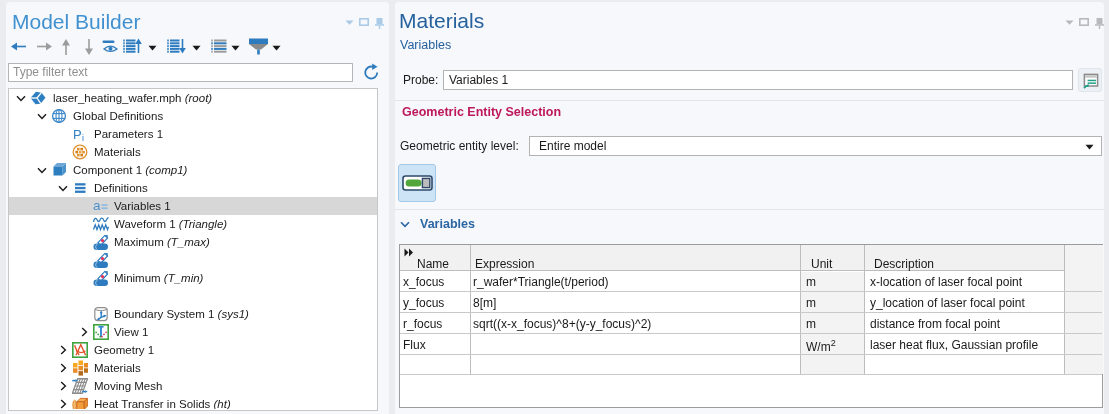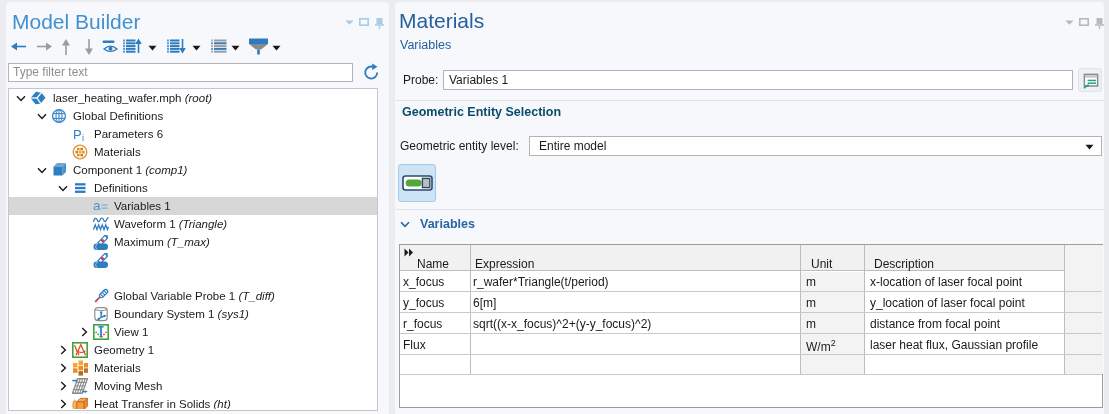--- a/index.html
+++ b/index.html
@@ -140,21 +140,21 @@
 <line x1="1.8" y1="10.4" x2="14.2" y2="10.4" stroke="#3b87c8" stroke-width="1.1"></line>
 <line x1="8" y1="1.6" x2="8" y2="14.4" stroke="#3b87c8" stroke-width="1.1"></line>
 </svg></div>
       <div class="tt" style="position:absolute;left:64px;top:0;height:18px;line-height:18px;white-space:nowrap">Global Definitions</div>
     </div>
 <div style="position:absolute;left:1px;right:1px;top:125px;height:18px;">
       <div style="position:absolute;left:63px;top:1px;line-height:0"><svg width="16" height="16" viewBox="0 0 16 16">
 <text x="1" y="12.5" font-family="Liberation Sans" font-size="13" fill="#3081c4">P</text>
 <text x="10" y="14.5" font-family="Liberation Sans" font-size="9" fill="#3081c4">i</text>
 </svg></div>
-      <div class="tt" style="position:absolute;left:85px;top:0;height:18px;line-height:18px;white-space:nowrap">Parameters 6</div>
+      <div class="tt" style="position:absolute;left:85px;top:0;height:18px;line-height:18px;white-space:nowrap">Parameters 1</div>
     </div>
 <div style="position:absolute;left:1px;right:1px;top:143px;height:18px;">
       <div style="position:absolute;left:63px;top:1px;line-height:0"><svg width="16" height="16" viewBox="0 0 16 16">
 <circle cx="8" cy="8" r="6.8" fill="none" stroke="#e1922f" stroke-width="1.3"></circle>
 <rect x="5" y="3.8" width="2.6" height="2.6" fill="#e1922f"></rect>
           <rect x="8.4" y="3.8" width="2.6" height="2.6" fill="#d27f1b"></rect>
 <rect x="3.4" y="6.8" width="2.6" height="2.6" fill="#d27f1b"></rect>
           <rect x="6.8" y="6.8" width="2.6" height="2.6" fill="#e8a33f"></rect>
           <rect x="10.2" y="6.8" width="2.6" height="2.6" fill="#e1922f"></rect>
 <rect x="5" y="9.8" width="2.6" height="2.6" fill="#e1922f"></rect>
@@ -215,31 +215,31 @@
       <div style="position:absolute;left:84px;top:1px;line-height:0"><svg width="16" height="16" viewBox="0 0 16 16">
 <g transform="rotate(-47 10 6)">
 <rect x="4.5" y="4.2" width="10" height="3.8" fill="#fff" stroke="#2e7cbf" stroke-width="1.2"></rect>
 <circle cx="9.2" cy="6.1" r="1.6" fill="#e8315b"></circle>
 <polygon points="14.5,4 16.8,6.1 14.5,8.2" fill="#2e7cbf"></polygon>
 </g>
 <rect x="0.5" y="9.6" width="14.5" height="6.4" rx="3.2" fill="#2e7cbf"></rect>
 <path d="M4.6,10 A3.4,3.2 0 0 0 4.6,15.8" fill="none" stroke="#9dc4e4" stroke-width="1"></path>
 </svg></div>
     </div>
-<div style="position:absolute;left:1px;right:1px;top:287px;height:18px;">
-      <div style="position:absolute;left:84px;top:1px;line-height:0"><svg width="16" height="16" viewBox="0 0 16 16">
-<line x1="2.2" y1="13.8" x2="7.5" y2="8.5" stroke="#c23b4e" stroke-width="1.7"></line>
-<g transform="rotate(-45 10.5 5.5)">
-<rect x="5.5" y="3.6" width="10" height="4" rx="2" fill="#eaf2fa" stroke="#2e7cbf" stroke-width="1.2"></rect>
-<line x1="8" y1="3.8" x2="8" y2="7.4" stroke="#2e7cbf" stroke-width="1"></line>
-<line x1="10.5" y1="3.8" x2="10.5" y2="7.4" stroke="#2e7cbf" stroke-width="1"></line>
-<line x1="13" y1="3.8" x2="13" y2="7.4" stroke="#2e7cbf" stroke-width="1"></line>
+<div style="position:absolute;left:1px;right:1px;top:269px;height:18px;">
+      <div style="position:absolute;left:84px;top:1px;line-height:0"><svg width="16" height="16" viewBox="0 0 16 16">
+<g transform="rotate(-47 10 6)">
+<rect x="4.5" y="4.2" width="10" height="3.8" fill="#fff" stroke="#2e7cbf" stroke-width="1.2"></rect>
+<circle cx="9.2" cy="6.1" r="1.6" fill="#e8315b"></circle>
+<polygon points="14.5,4 16.8,6.1 14.5,8.2" fill="#2e7cbf"></polygon>
 </g>
-</svg></div>
-      <div class="tt" style="position:absolute;left:105px;top:0;height:18px;line-height:18px;white-space:nowrap">Global Variable Probe 1 <i>(T_diff)</i></div>
+<rect x="0.5" y="9.6" width="14.5" height="6.4" rx="3.2" fill="#2e7cbf"></rect>
+<path d="M4.6,10 A3.4,3.2 0 0 0 4.6,15.8" fill="none" stroke="#9dc4e4" stroke-width="1"></path>
+</svg></div>
+      <div class="tt" style="position:absolute;left:105px;top:0;height:18px;line-height:18px;white-space:nowrap">Minimum <i>(T_min)</i></div>
     </div>
 <div style="position:absolute;left:1px;right:1px;top:305px;height:18px;">
       <div style="position:absolute;left:84px;top:1px;line-height:0"><svg width="16" height="16" viewBox="0 0 16 16">
 <rect x="1.8" y="1.6" width="12.4" height="13" rx="3" fill="none" stroke="#8f8f8f" stroke-width="1.2"></rect>
 <path d="M1.8,3.6 Q8,6 14.2,3.6" fill="none" stroke="#8f8f8f" stroke-width="1"></path>
 <line x1="8.2" y1="11.3" x2="8.2" y2="6.4" stroke="#2b7ec1" stroke-width="1.4"></line>
 <polygon points="8.2,4.4 6.7,7.2 9.7,7.2" fill="#2b7ec1"></polygon>
 <line x1="8.2" y1="11.3" x2="11.5" y2="10" stroke="#2b7ec1" stroke-width="1.4"></line>
 <polygon points="13.6,9.2 10.4,8.7 11.4,11.6" fill="#2b7ec1"></polygon>
 <line x1="8.2" y1="11.3" x2="5.5" y2="13" stroke="#2b7ec1" stroke-width="1.4"></line>
@@ -340,21 +340,21 @@
     <svg width="18" height="18" viewBox="0 0 18 18" style="position:absolute;left:3px;top:3px">
       <rect x="2.4" y="2.4" width="13.2" height="11.6" fill="#fff" stroke="#8a8a8a" stroke-width="1.5"></rect>
       <rect x="3.2" y="3.2" width="11.6" height="2.5" fill="#c6c6c6"></rect>
       <rect x="5.6" y="7.7" width="8.4" height="1.5" fill="#23a088"></rect>
       <rect x="5.6" y="10.4" width="8.4" height="1.5" fill="#23a088"></rect>
       <line x1="2" y1="16.2" x2="4.8" y2="13.4" stroke="#23a088" stroke-width="1.7"></line>
       <polygon points="6.6,11.4 6.6,15 3,15" fill="#23a088"></polygon>
     </svg>
   </div>
   <div style="position:absolute;left:0px;top:98px;width:709px;height:1px;background:#e2e4e8"></div>
-  <div style="position:absolute;left:7px;top:103px;font-size:12.5px;font-weight:bold;color:#0c4a6e">Geometric Entity Selection</div>
+  <div style="position:absolute;left:7px;top:103px;font-size:12.5px;font-weight:bold;color:#be185d">Geometric Entity Selection</div>
   <div class="ct" style="position:absolute;left:5px;top:137px">Geometric entity level:</div>
   <div style="position:absolute;left:134px;top:134px;width:573px;height:20px;background:#fff;border:1px solid #b3b3b3">
     <div class="ct" style="line-height:19px;padding-left:9px">Entire model</div>
     <svg width="9" height="6" viewBox="0 0 9 6" style="position:absolute;right:7px;top:7px">
         <polygon points="0.5,0.8 8.5,0.8 4.5,5.5" fill="#1a1a1a"></polygon>
       </svg>
   </div>
 
   <div style="position:absolute;left:3px;top:162px;width:38px;height:38px;background:#cde4f7;border:1px solid #a3c9e8;border-radius:3px">
     <svg width="32" height="17" viewBox="0 0 32 17" style="position:absolute;left:3px;top:10px">
@@ -387,26 +387,26 @@
         <polygon points="0.5,0.5 0.5,8.5 4.5,4.5" fill="#1a1a1a"></polygon>
         <polygon points="5,0.5 5,8.5 9,4.5" fill="#1a1a1a"></polygon>
       </svg></div>
 <div style="position:absolute;left:0;top:46px;width:702px;height:1px;background:#c9c9c9"></div>
 <div class="ct" style="position:absolute;left:3px;top:30px">x_focus</div>
 <div class="ct" style="position:absolute;left:73px;top:30px">r_wafer*Triangle(t/period)</div>
 <div class="ct" style="position:absolute;left:406px;top:30px">m</div>
 <div class="ct" style="position:absolute;left:470px;top:30px">x-location of laser focal point</div>
 <div style="position:absolute;left:0;top:67px;width:702px;height:1px;background:#c9c9c9"></div>
 <div class="ct" style="position:absolute;left:3px;top:51px">y_focus</div>
-<div class="ct" style="position:absolute;left:73px;top:51px">6[m]</div>
+<div class="ct" style="position:absolute;left:73px;top:51px">8[m]</div>
 <div class="ct" style="position:absolute;left:406px;top:51px">m</div>
 <div class="ct" style="position:absolute;left:470px;top:51px">y_location of laser focal point</div>
 <div style="position:absolute;left:0;top:88px;width:702px;height:1px;background:#c9c9c9"></div>
 <div class="ct" style="position:absolute;left:3px;top:72px">r_focus</div>
-<div class="ct" style="position:absolute;left:73px;top:72px">sqrt((x-x_focus)^2+(y-y_focus)^2)</div>
+<div class="ct" style="position:absolute;left:73px;top:72px">sqrt((x-x_focus)^8+(y-y_focus)^2)</div>
 <div class="ct" style="position:absolute;left:406px;top:72px">m</div>
 <div class="ct" style="position:absolute;left:470px;top:72px">distance from focal point</div>
 <div style="position:absolute;left:0;top:109px;width:702px;height:1px;background:#c9c9c9"></div>
 <div class="ct" style="position:absolute;left:3px;top:93px">Flux</div>
 <div class="ct" style="position:absolute;left:406px;top:93px">W/m<sup>2</sup></div>
 <div class="ct" style="position:absolute;left:470px;top:93px">laser heat flux, Gaussian profile</div>
 <div style="position:absolute;left:0;top:129px;width:702px;height:1px;background:#c9c9c9"></div>
 </div>
 
 </body></html>

